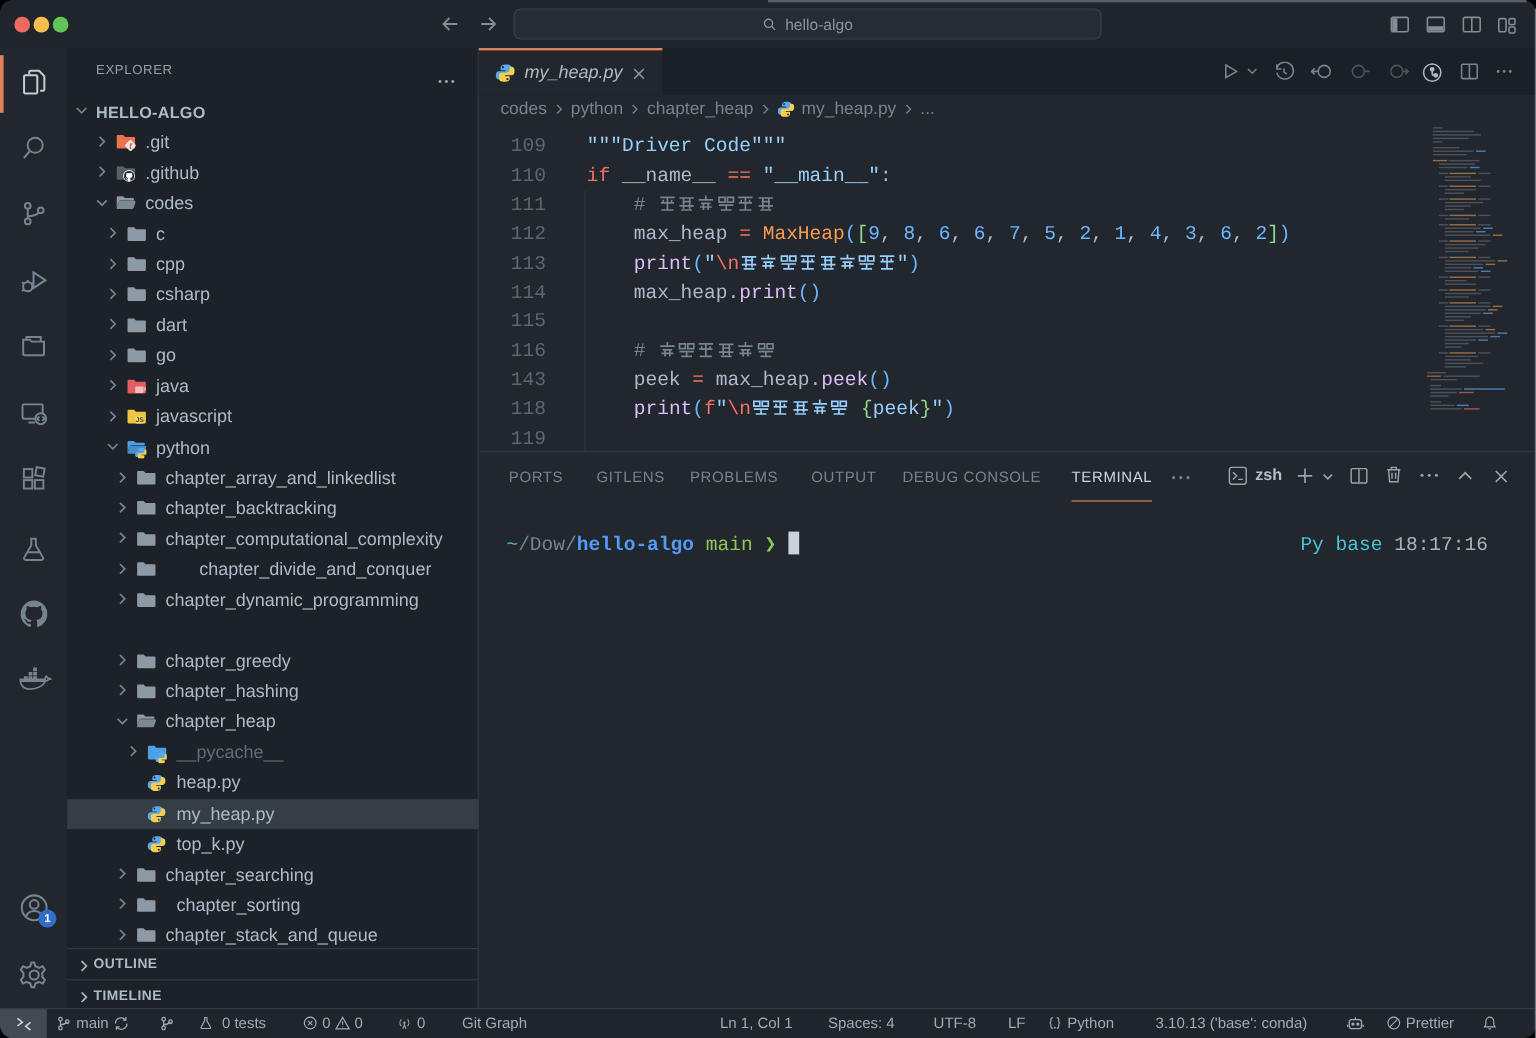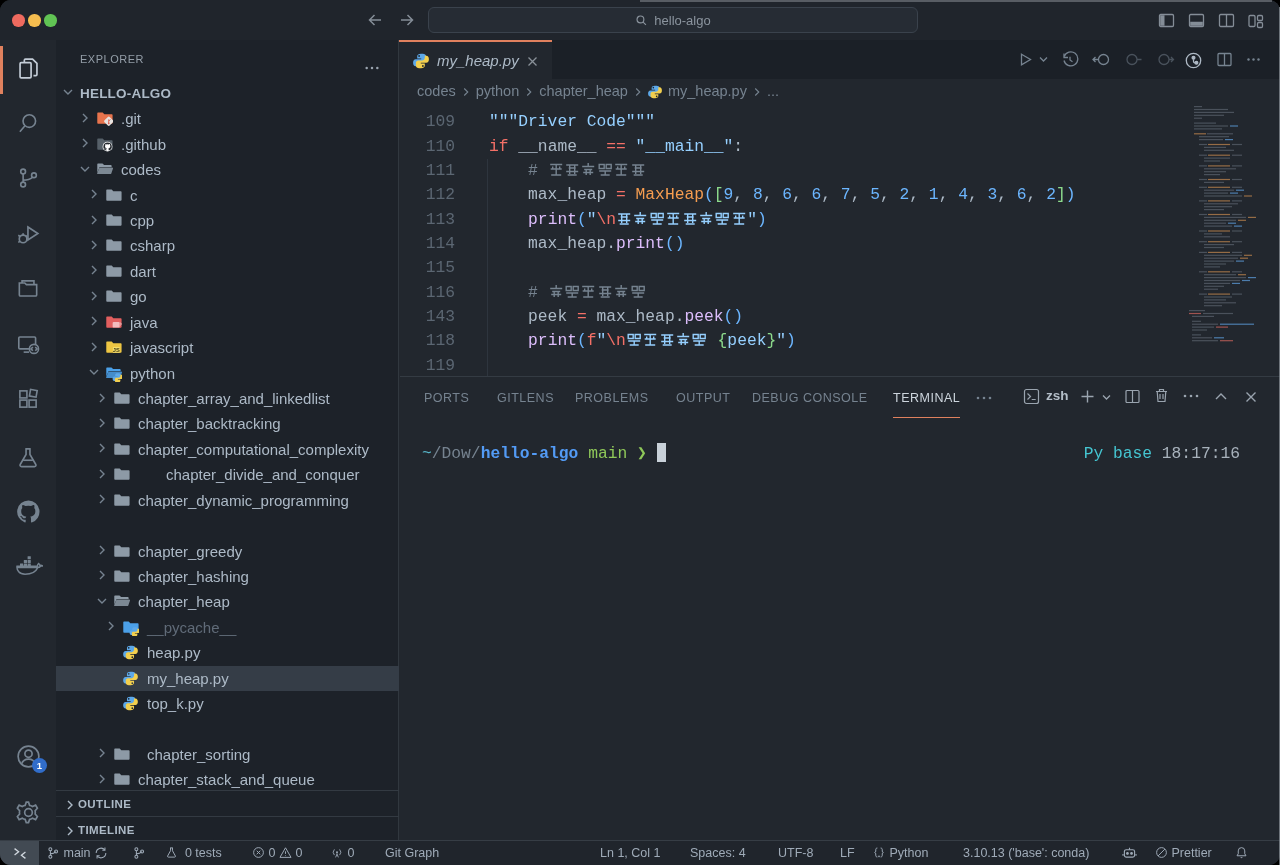--- a/index.html
+++ b/index.html
@@ -411,20 +411,29 @@
           <span class="abs" style="left:91px;top:0;line-height:25.4px;">my_heap.py</span>
         </div>
 <div class="trow" style="top:651.1px">
           <span class="abs" style="left:66px;top:4px"><svg class="fi" viewBox="0 0 16 16">
               <g transform="translate(1,1) scale(0.875)">
                 <path d="M7.9.8C5.7.8 4.2 1.7 4.2 3.3v2.2h4v.8H2.7C1 6.3.1 7.8.1 9.8c0 2 .9 3.5 2.6 3.5h1.5v-2.1c0-1.6 1.3-2.8 2.9-2.8h3.7c1.3 0 2.3-1.1 2.3-2.4V3.3C13.1 1.7 11.6.8 9.8.8zM6.1 2.1a.9.9 0 110 1.8.9.9 0 010-1.8z" fill="#5da8e8"></path>
                 <path d="M8.1 15.2c2.2 0 3.7-.9 3.7-2.5v-2.2h-4v-.8h5.5c1.7 0 2.6-1.5 2.6-3.5 0-2-.9-3.5-2.6-3.5h-1.5v2.1c0 1.6-1.3 2.8-2.9 2.8H5.2c-1.3 0-2.3 1.1-2.3 2.4v2.7c0 1.6 1.5 2.5 3.3 2.5zm1.8-1.3a.9.9 0 110-1.8.9.9 0 010 1.8z" fill="#f2cf4e"></path>
               </g>
             </svg></span>
           <span class="abs" style="left:91px;top:0;line-height:25.4px;">top_k.py</span>
+        </div>
+<div class="trow" style="top:676.5px">
+          <span class="abs" style="left:38px;top:3.5px"><svg class="chv" viewBox="0 0 16 16">
+              <path d="M6 4l4 4-4 4" fill="none" stroke="#768390" stroke-width="1.4"></path>
+            </svg></span>
+          <span class="abs" style="left:57px;top:4px"><svg class="fi" viewBox="0 0 16 16">
+              <path d="M1.2 3.2c0-.5.4-.9.9-.9h4.2l1.5 1.6h6.9c.5 0 .9.4.9.9v7.3c0 .5-.4.9-.9.9H2.1c-.5 0-.9-.4-.9-.9z" fill="#8d9aa6"></path>
+            </svg></span>
+          <span class="abs" style="left:82px;top:0;line-height:25.4px;">chapter_searching</span>
         </div>
 <div class="trow" style="top:701.9px">
           <span class="abs" style="left:38px;top:3.5px"><svg class="chv" viewBox="0 0 16 16">
               <path d="M6 4l4 4-4 4" fill="none" stroke="#768390" stroke-width="1.4"></path>
             </svg></span>
           <span class="abs" style="left:57px;top:4px"><svg class="fi" viewBox="0 0 16 16">
               <path d="M1.2 3.2c0-.5.4-.9.9-.9h4.2l1.5 1.6h6.9c.5 0 .9.4.9.9v7.3c0 .5-.4.9-.9.9H2.1c-.5 0-.9-.4-.9-.9z" fill="#8d9aa6"></path>
             </svg></span>
           <span class="abs" style="left:91px;top:0;line-height:25.4px;">chapter_sorting</span>
         </div>

